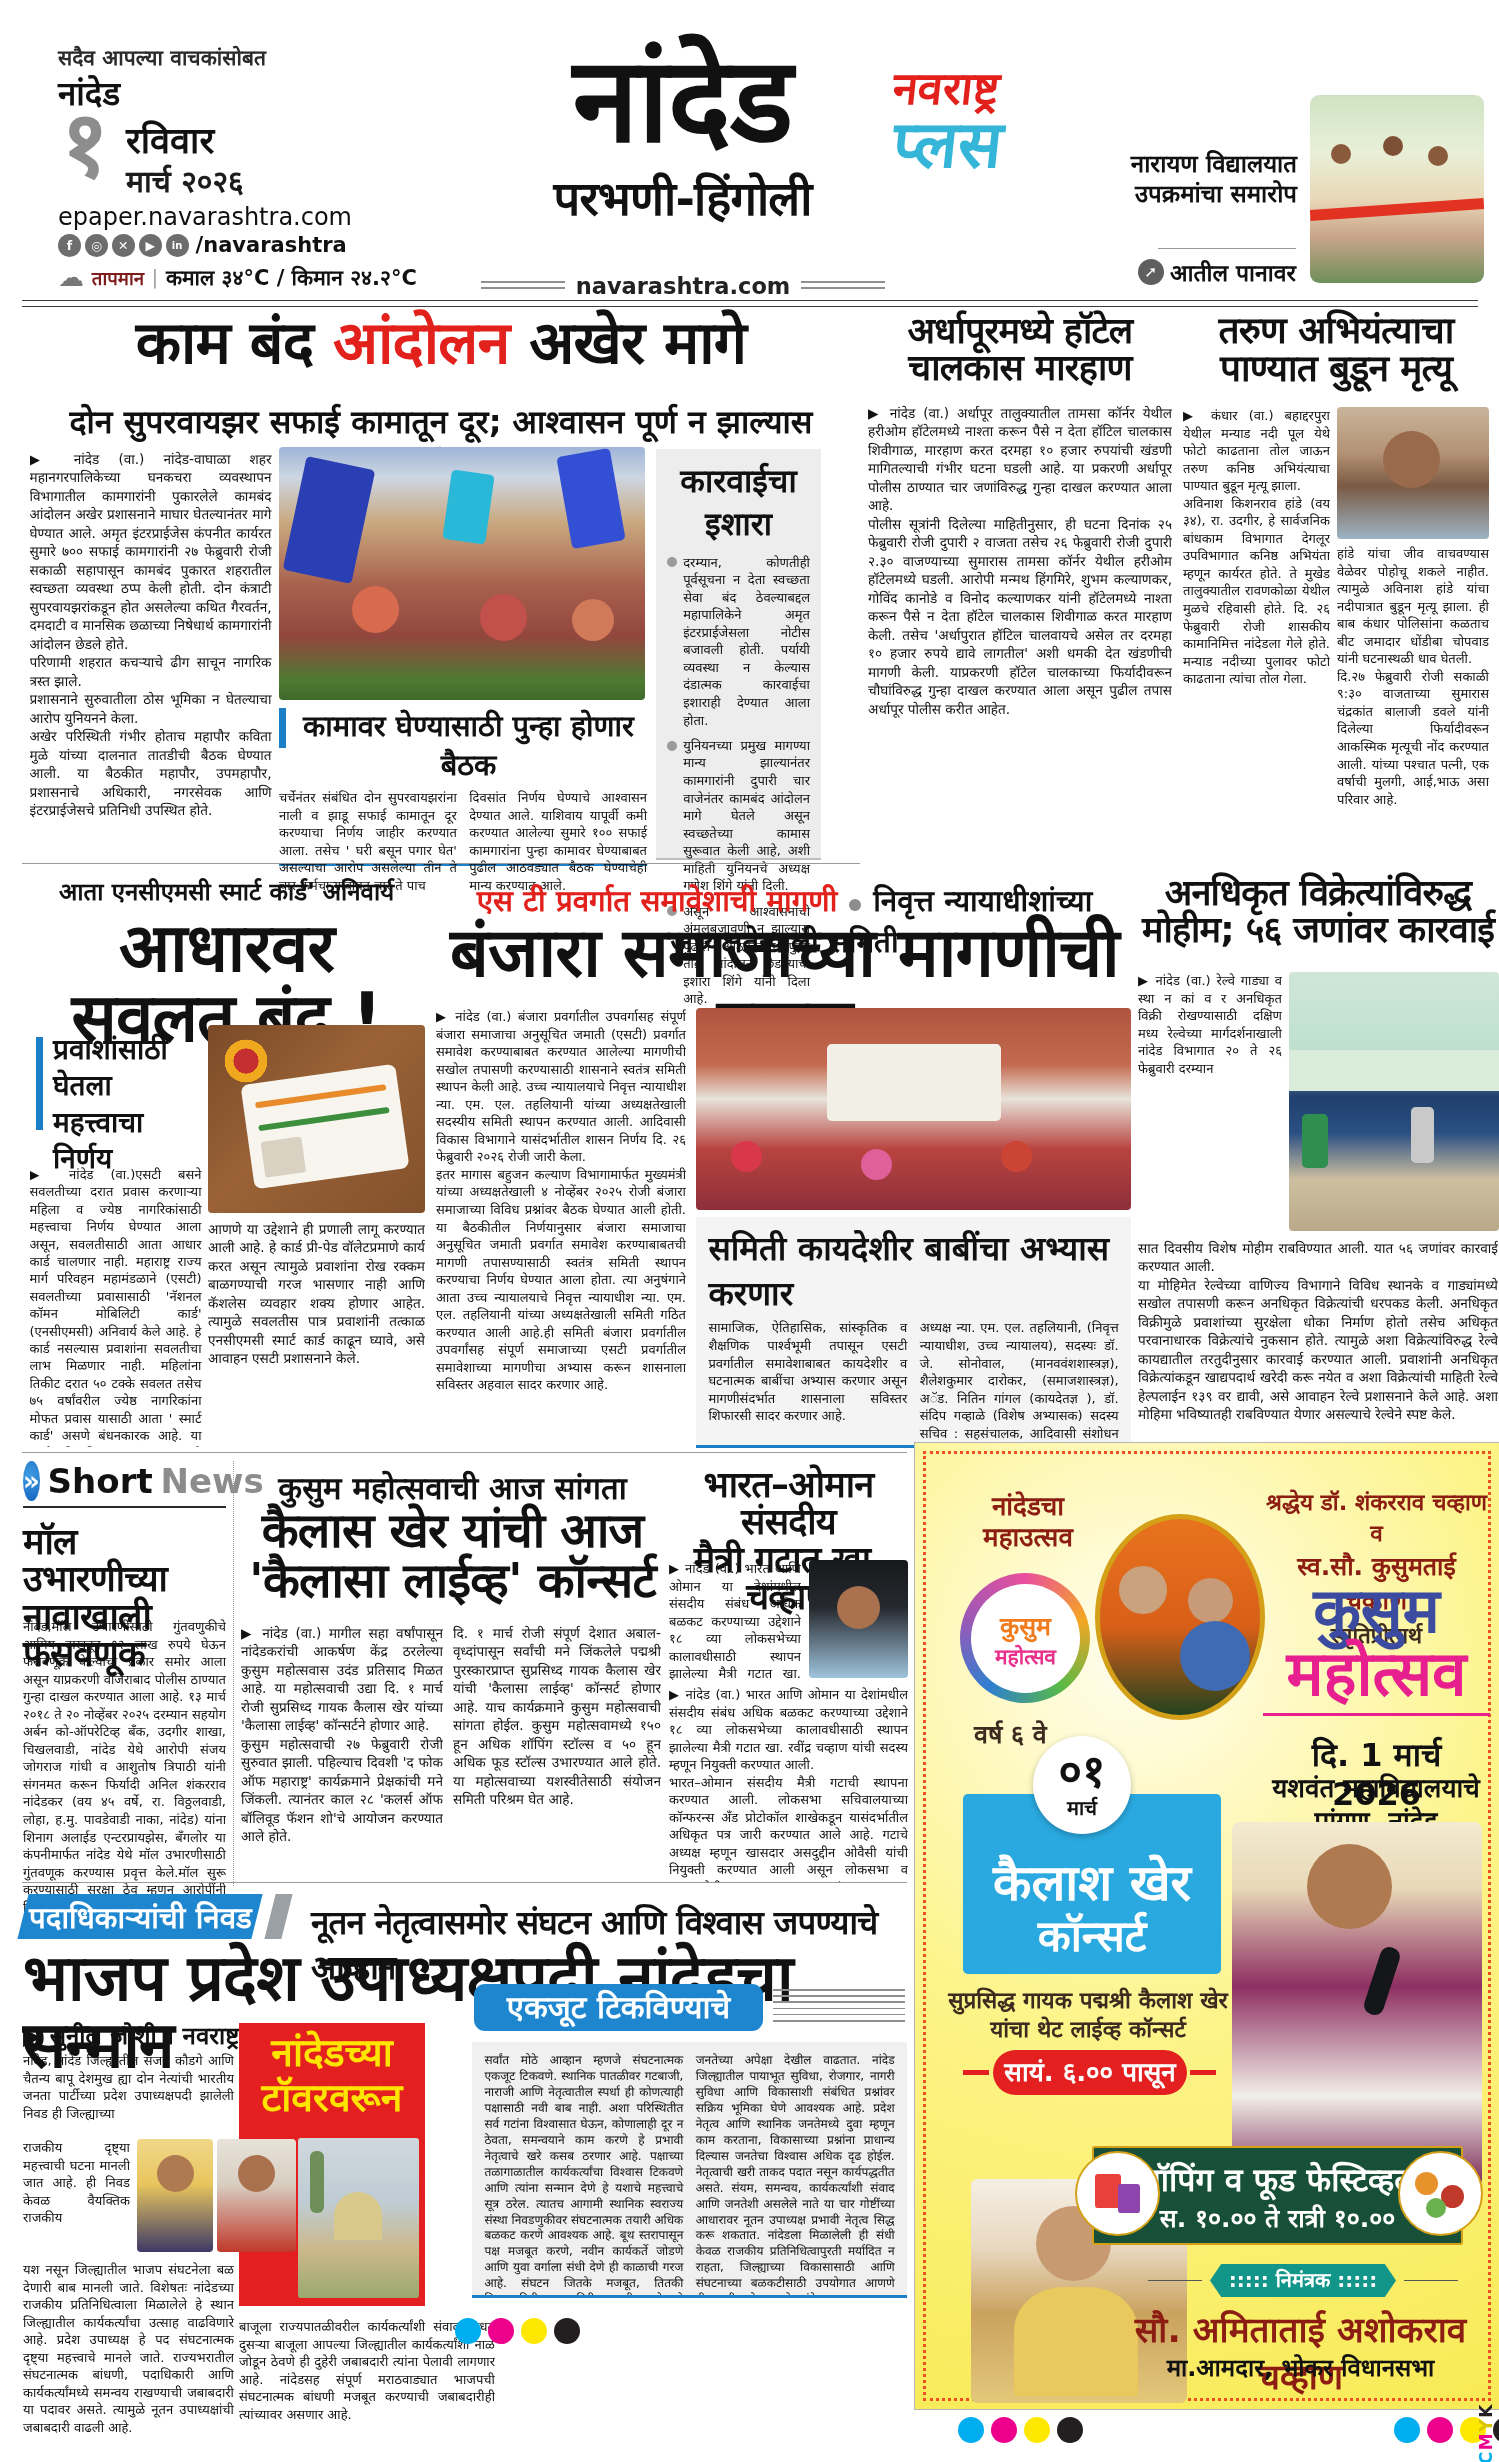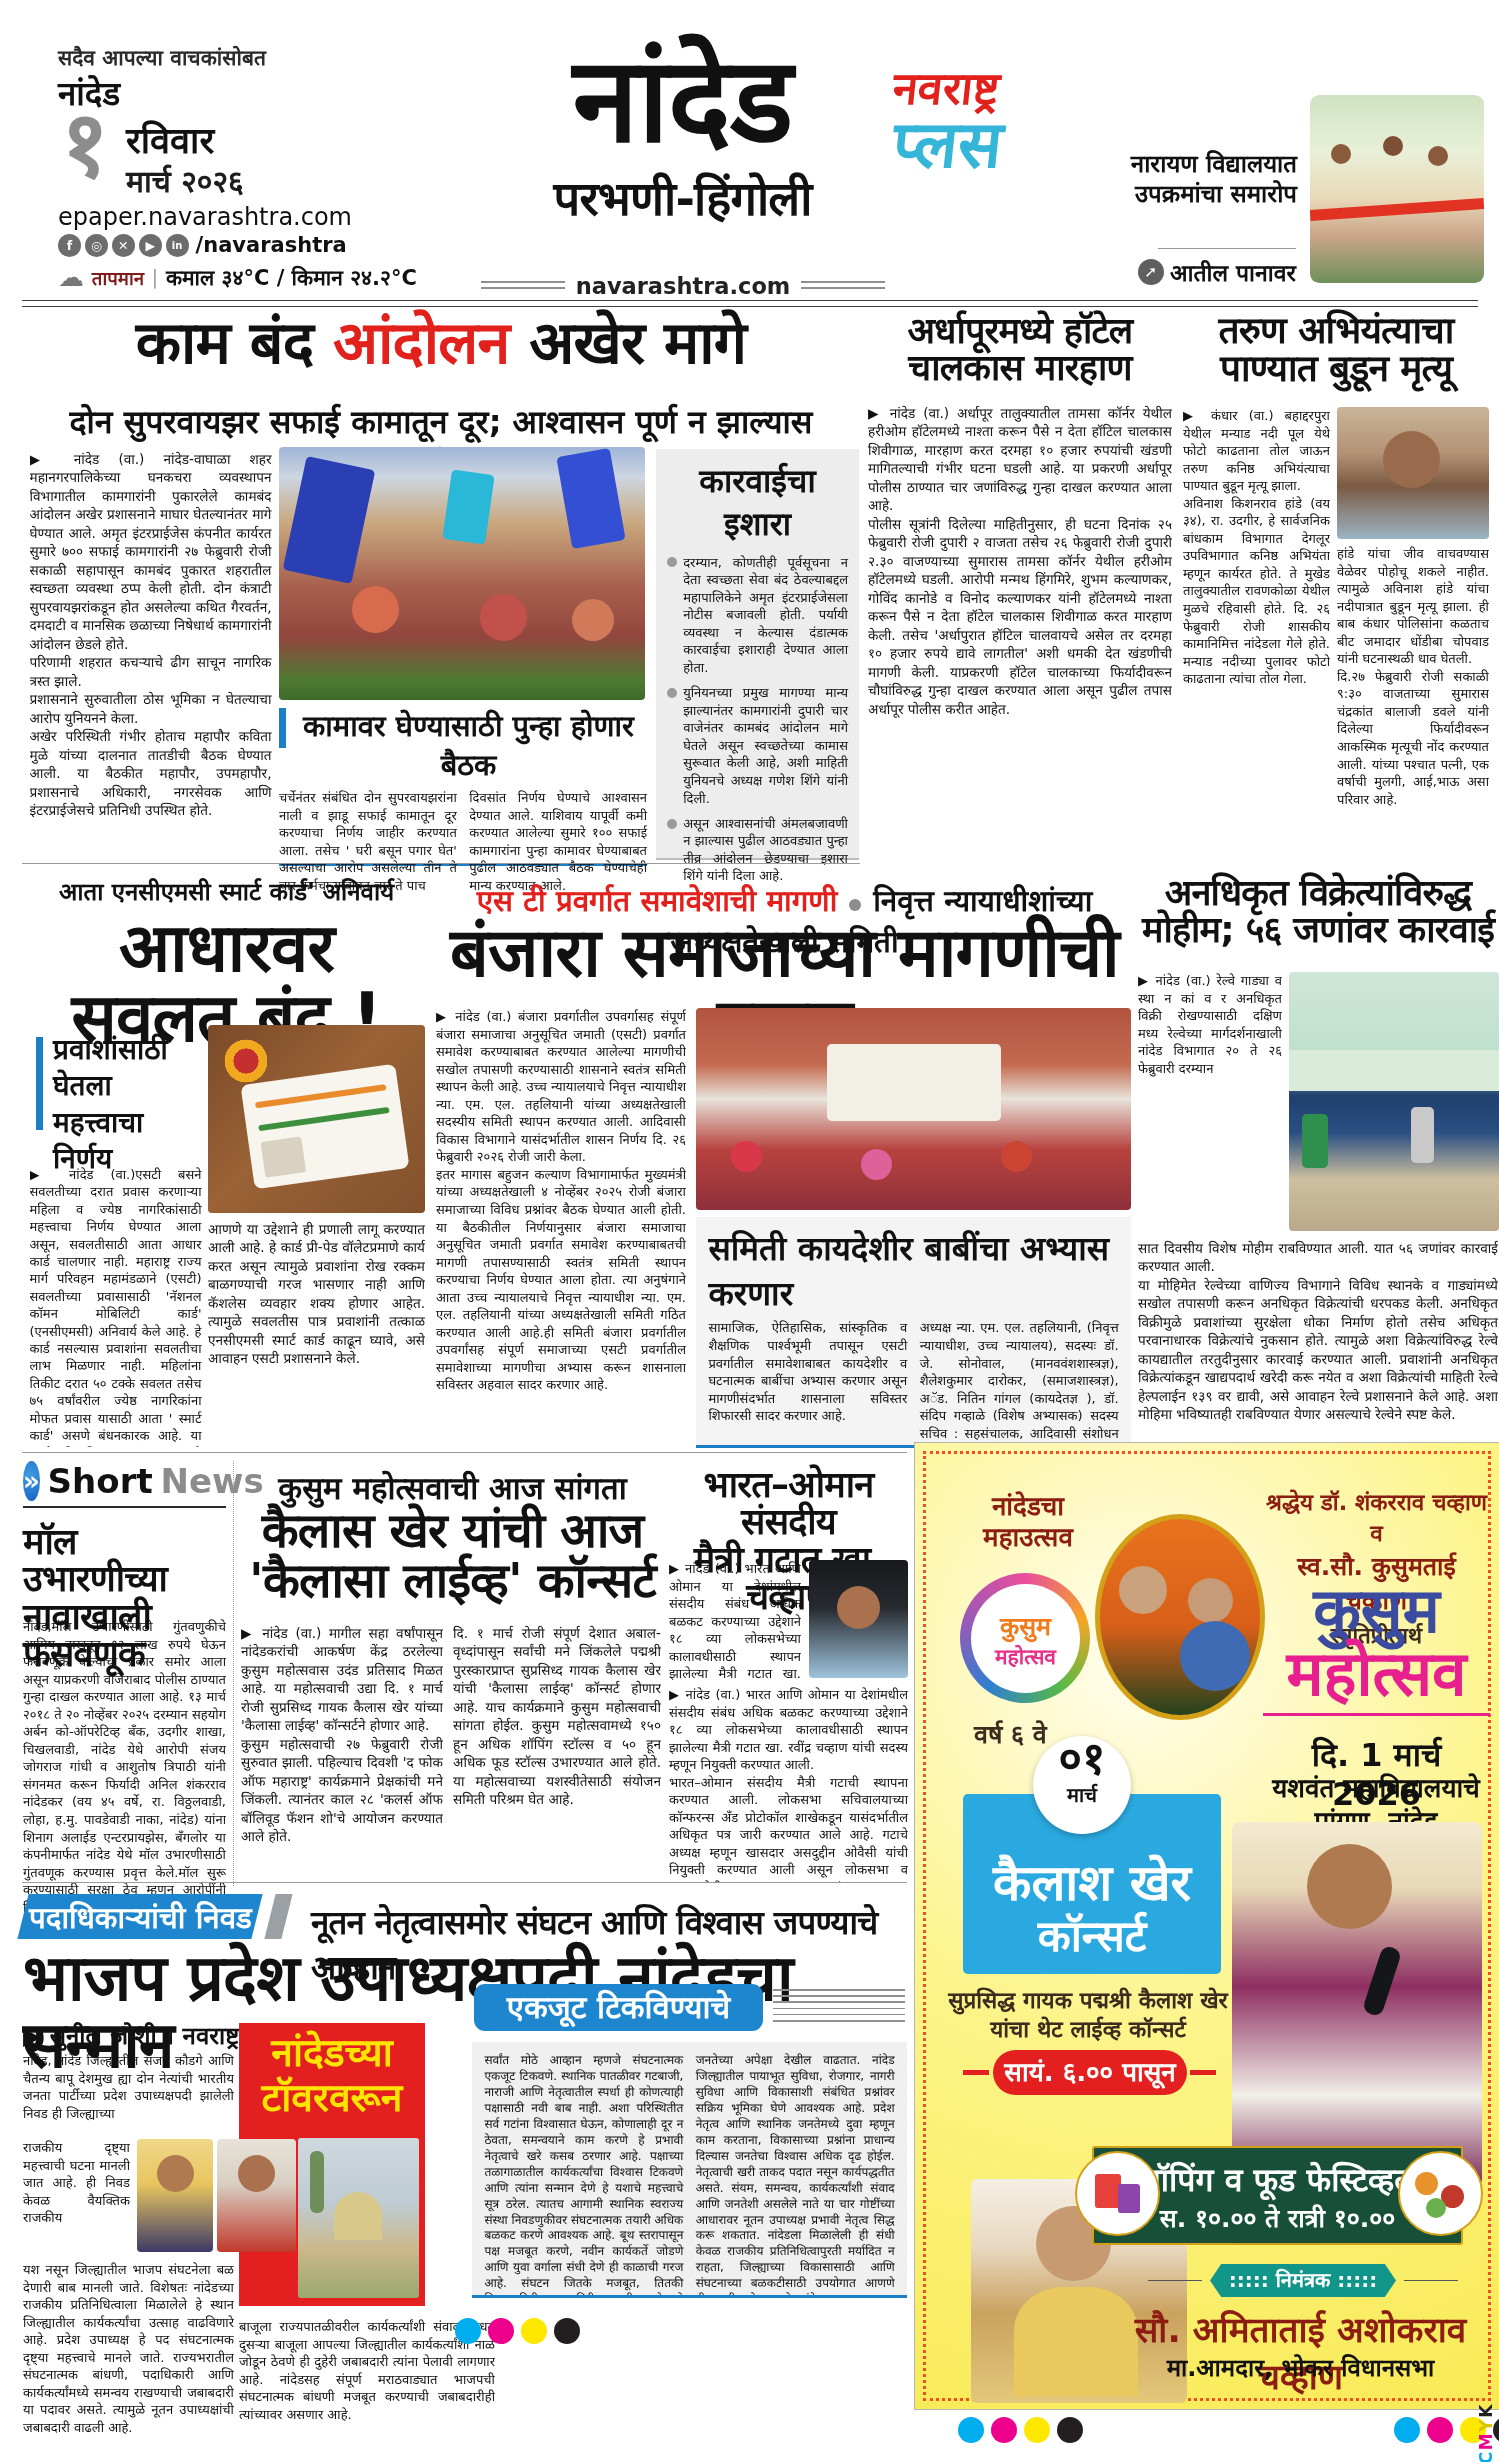--- a/index.html
+++ b/index.html
@@ -107,21 +107,21 @@
 
   <div class="abs" style="left:279px;top:705px;width:368px;height:158px;border-bottom:3.1px solid #1b7fc8">
     <div class="vbar" style="left:0;top:3.1px;height:40px"></div>
     <div class="c boxtitle" style="font-size:29px;padding-left:11px">कामावर घेण्यासाठी पुन्हा होणार बैठक</div>
     <div class="cols2" style="margin-top:6.2px">
       <div class="j body-sm">चर्चेनंतर संबंधित दोन सुपरवायझरांना नाली व झाडू सफाई कामातून दूर करण्याचा निर्णय जाहीर करण्यात आला. तसेच ' घरी बसून पगार घेत' असल्याचा आरोप असलेल्या तीन ते चार कर्मचाऱ्यांबाबत चार ते पाच</div>
       <div class="j body-sm">दिवसांत निर्णय घेण्याचे आश्वासन देण्यात आले. याशिवाय यापूर्वी कमी करण्यात आलेल्या सुमारे १०० सफाई कामगारांना पुन्हा कामावर घेण्याबाबत पुढील आठवड्यात बैठक घेण्याचेही मान्य करण्यात आले.</div>
     </div>
   </div>
 
-  <div class="abs" style="left:656px;top:449px;width:203px;height:411px;background:#ededed;padding:9.3px 11px;box-sizing:border-box;border-bottom:2.3px solid #bdbdbd">
+  <div class="abs" style="left:656px;top:449px;width:165px;height:411px;background:#ededed;padding:9.3px 11px;box-sizing:border-box;border-bottom:2.3px solid #bdbdbd">
     <div class="c xb" style="font-size:32px;margin-bottom:9.3px">कारवाईचा इशारा</div>
     <div class="bullet">
         <span class="dot"></span>
         <span class="j body-sm">दरम्यान, कोणतीही पूर्वसूचना न देता स्वच्छता सेवा बंद ठेवल्याबद्दल महापालिकेने अमृत इंटरप्राईजेसला नोटीस बजावली होती. पर्यायी व्यवस्था न केल्यास दंडात्मक कारवाईचा इशाराही देण्यात आला होता.</span>
       </div>
     <div class="bullet">
         <span class="dot"></span>
         <span class="j body-sm">युनियनच्या प्रमुख मागण्या मान्य झाल्यानंतर कामगारांनी दुपारी चार वाजेनंतर कामबंद आंदोलन मागे घेतले असून स्वच्छतेच्या कामास सुरूवात केली आहे, अशी माहिती युनियनचे अध्यक्ष गणेश शिंगे यांनी दिली.</span>
       </div>
     <div class="bullet">
@@ -255,21 +255,21 @@
       <div class="b" style="font-size:22px;color:#3d2b1f;margin-top:3.1px">स्मृतिप्रीत्यर्थ</div>
     </div>
     <div class="abs c xb" style="left:348px;top:137px;width:227px;font-size:62px;line-height:1;color:#3a4ba0">कुसुम</div>
     <div class="abs c xb" style="left:348px;top:200px;width:227px;font-size:62px;line-height:1;color:#e81f8e;border-bottom:3.9px solid #e81f8e;padding-bottom:7.8px">महोत्सव</div>
     <div class="abs c xb" style="left:348px;top:289px;width:227px;font-size:32px">दि. 1 मार्च 2026</div>
     <div class="abs c xb" style="left:340px;top:329px;width:242px;font-size:26px;line-height:1.25">
       <div>यशवंत महाविद्यालयाचे</div>
       <div>प्रांगण, नांदेड</div>
     </div>
 
-    <div class="abs c" style="left:118px;top:293px;width:98px;height:98px;border-radius:50%;background:#fff;box-shadow:0 2.3px 6.2px rgba(0,0,0,.25);z-index:3;display:flex;flex-direction:column;align-items:center;">
+    <div class="abs c" style="left:118px;top:293px;width:98px;height:98px;border-radius:50%;background:#fff;box-shadow:0 2.3px 6.2px rgba(0,0,0,.25);z-index:3;display:flex;flex-direction:column;align-items:center;justify-content:center">
       <span class="xb" style="font-size:45px;line-height:1">०१</span>
       <span class="b" style="font-size:20px">मार्च</span>
     </div>
     <div class="abs c" style="left:48px;top:351px;width:258px;height:180px;background:#2aa9e0;border-radius:4.7px;display:flex;flex-direction:column;align-items:center;justify-content:flex-end;padding-bottom:14px;box-sizing:border-box">
       <span class="xb" style="font-size:50px;color:#fff;line-height:1.15">कैलाश खेर</span>
       <span class="xb" style="font-size:43px;color:#fff;line-height:1.1">कॉन्सर्ट</span>
     </div>
 
     <div class="ph" style="left:317px;top:379px;width:250px;height:365px;border-radius:7.8px;background:linear-gradient(180deg,#f3ead0 0%,#e8d9b8 18%,#8e2f62 45%,#f2efe8 75%,#7a2554 100%)">
       <div style="position:absolute;left:30%;top:6%;width:85px;height:85px;border-radius:50%;background:#b07a50"></div>

